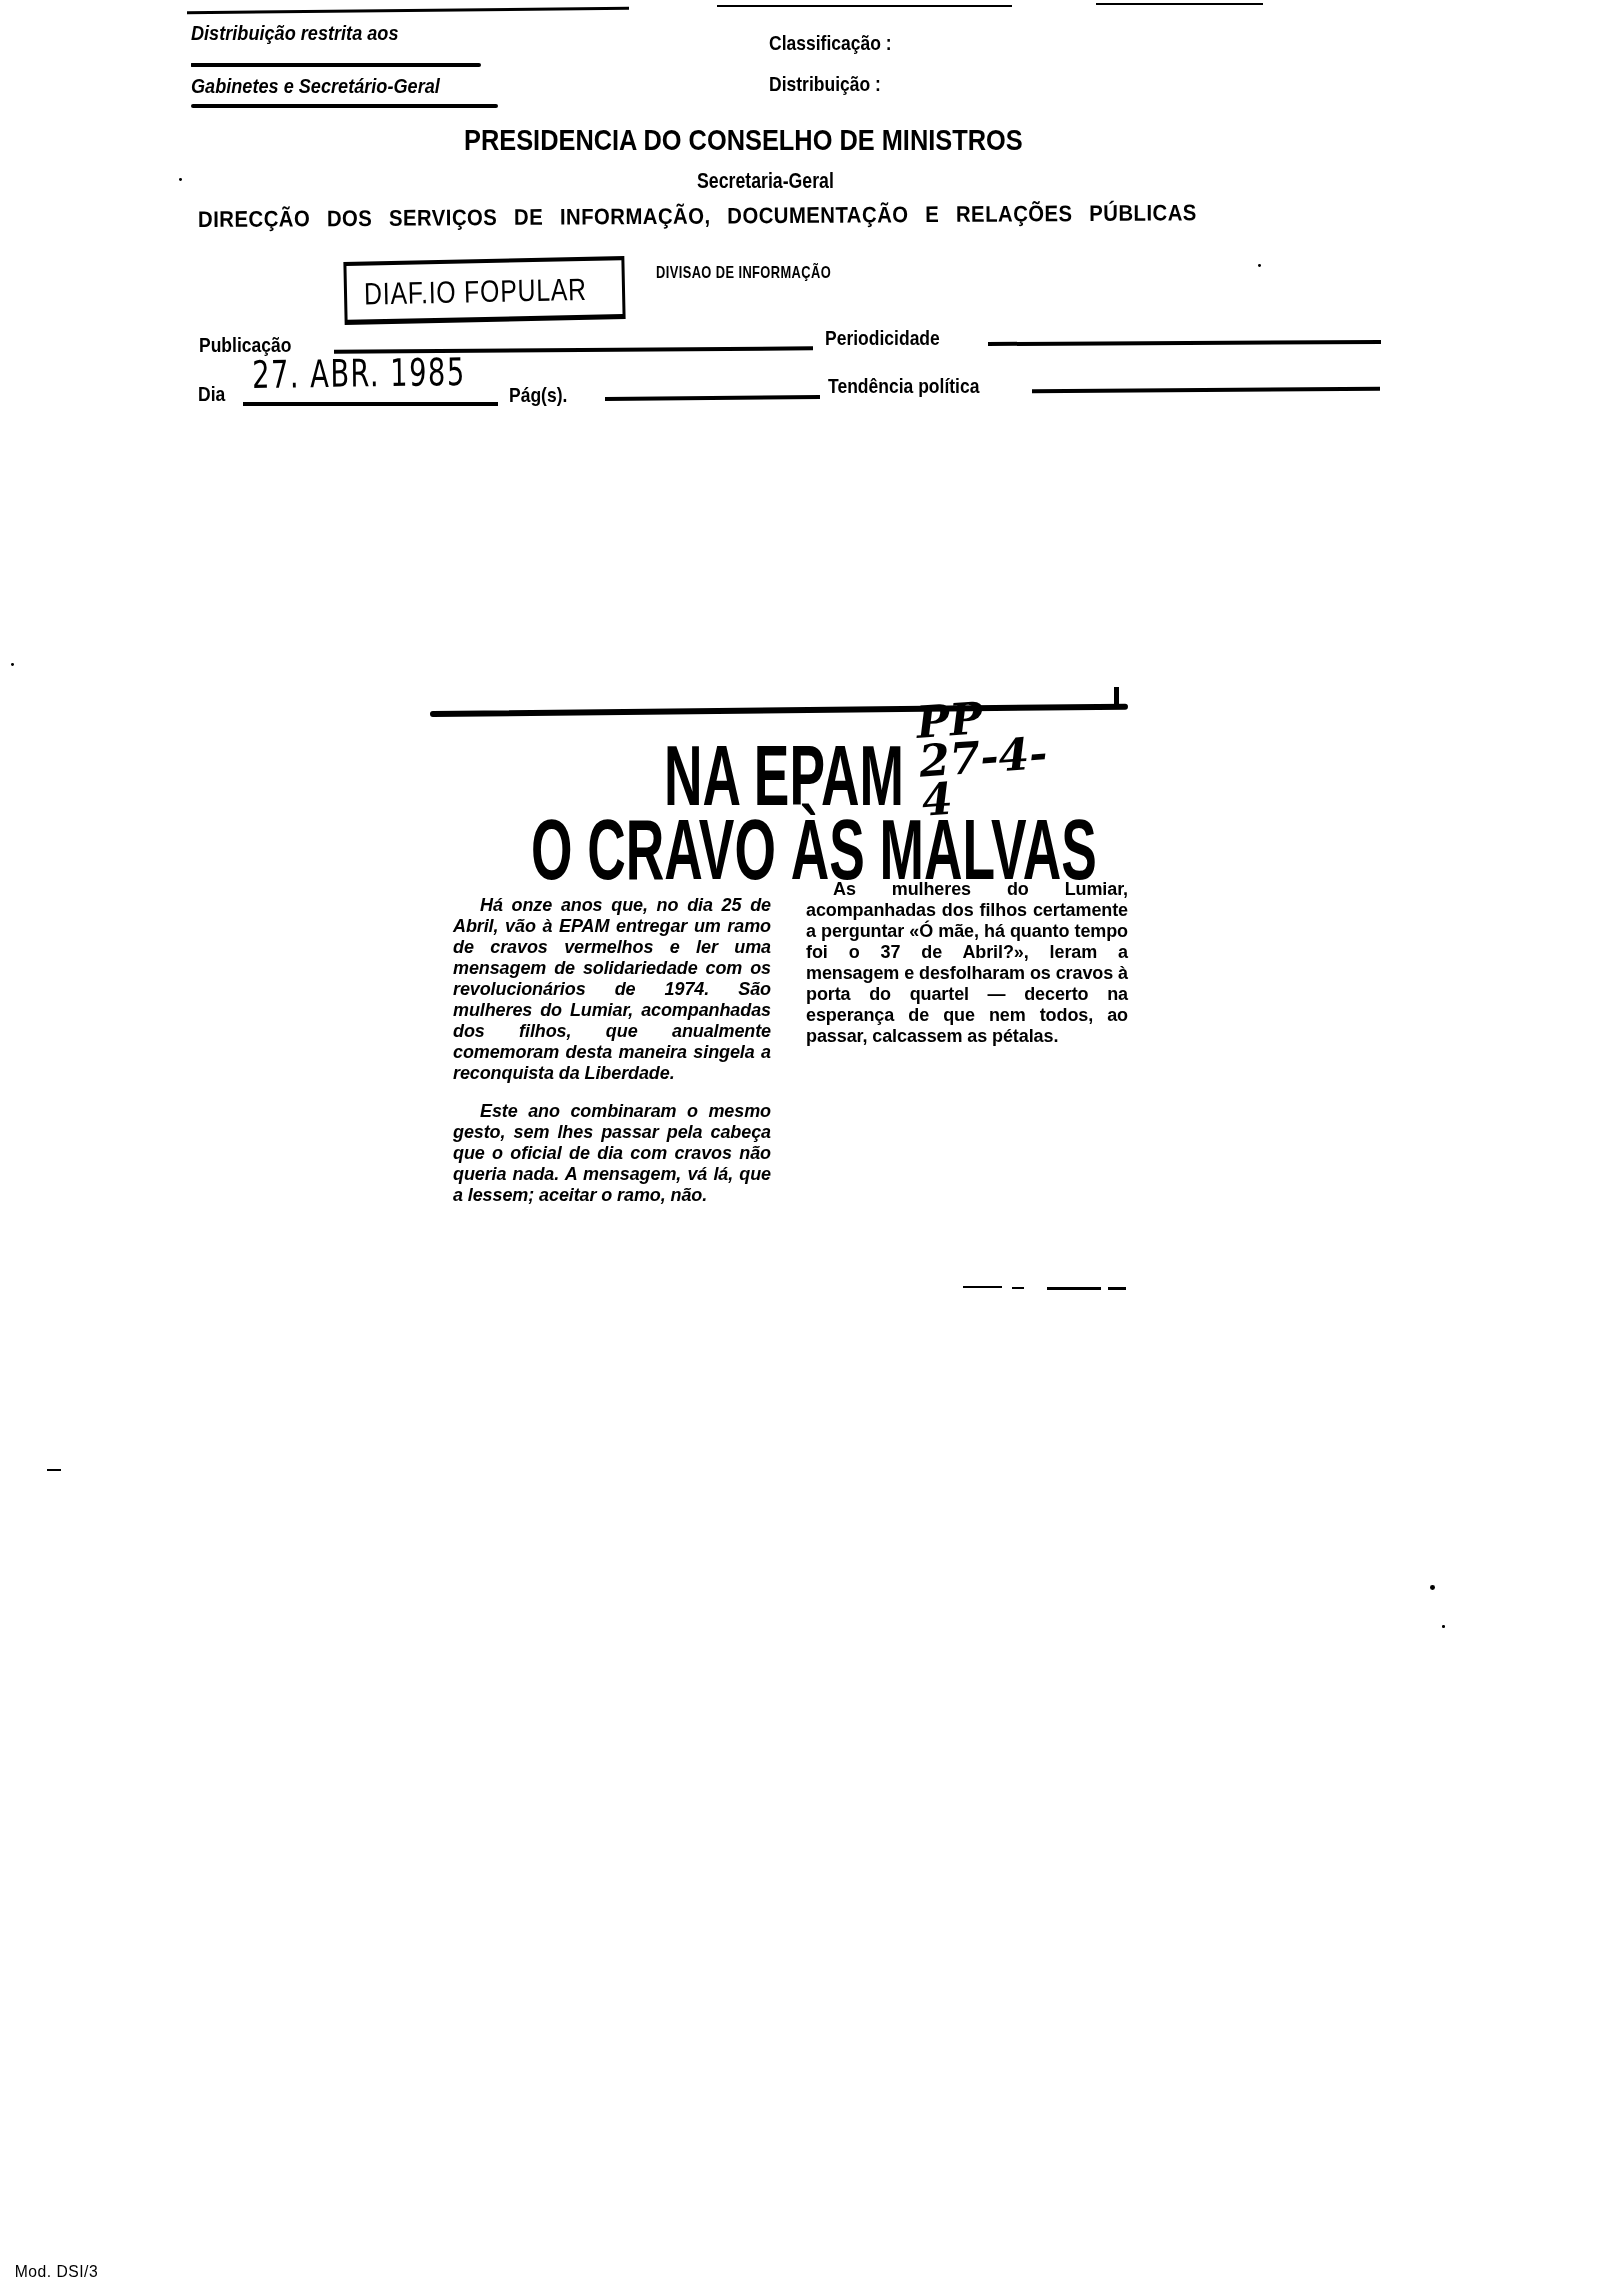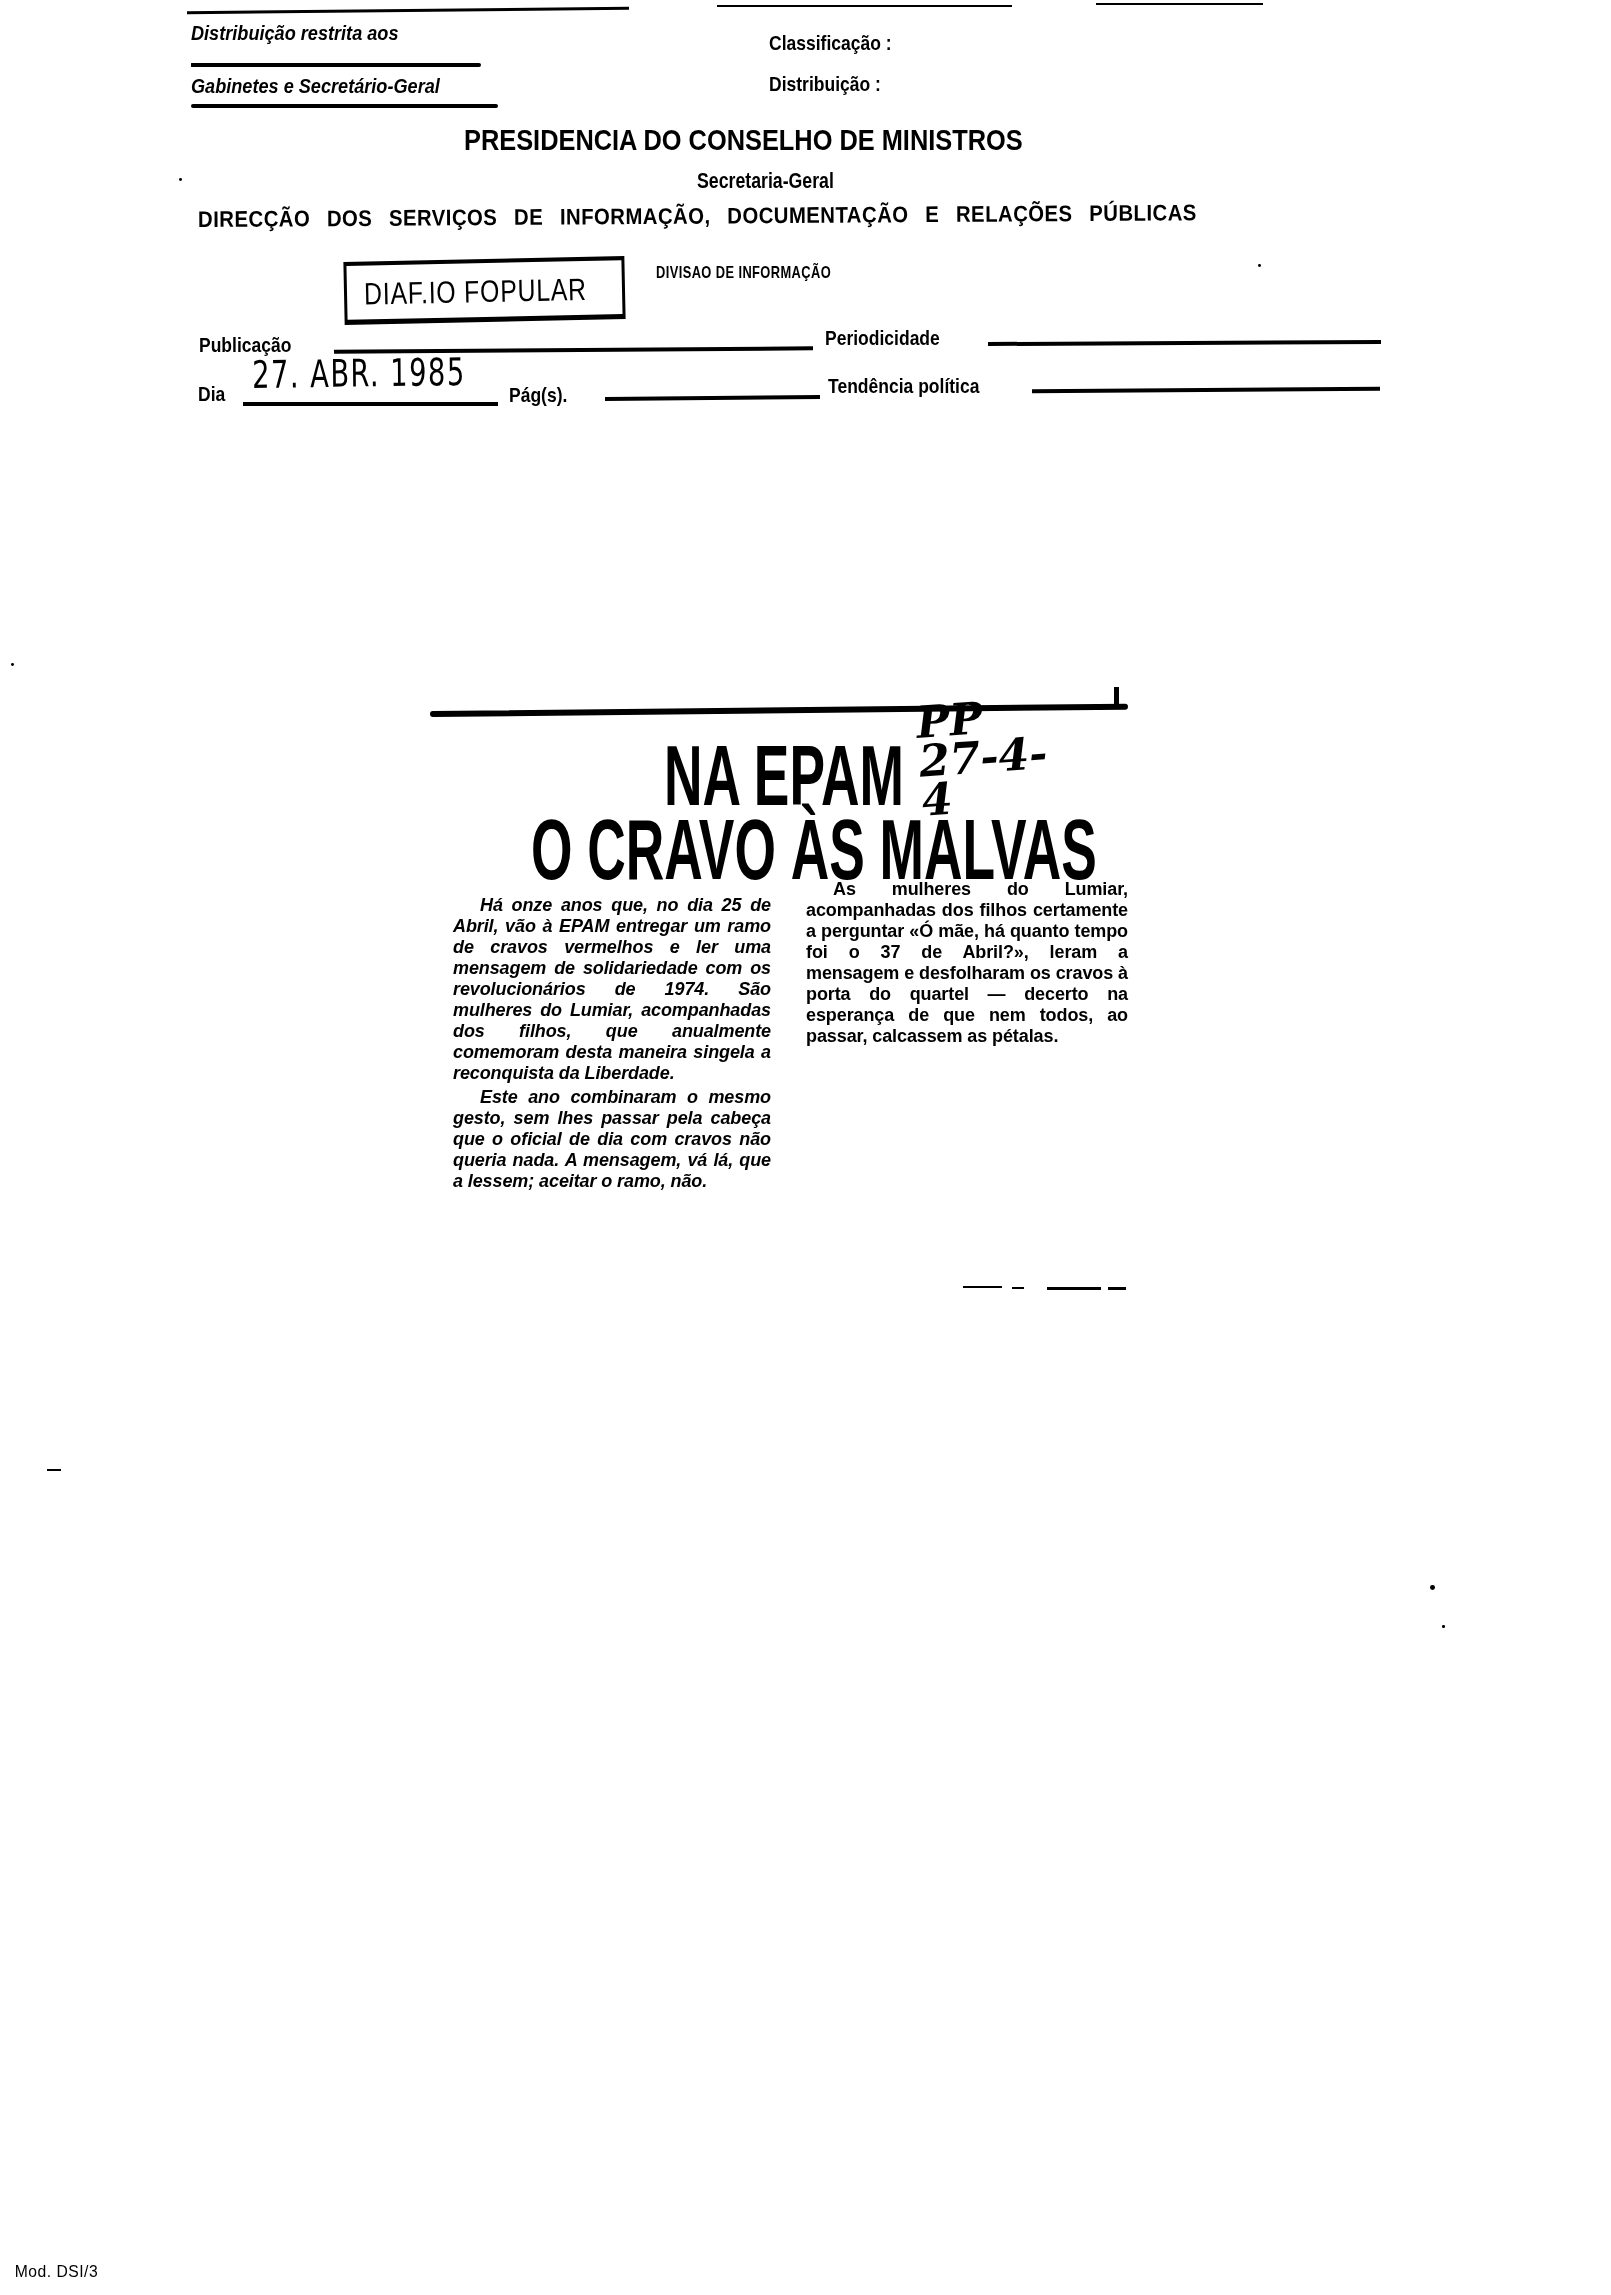--- a/index.html
+++ b/index.html
@@ -56,21 +56,21 @@
       font-size: 86px; line-height: 1; white-space: nowrap;
       transform: scaleX(0.62); transform-origin: left top;
     }
     .col {
       position: absolute; font-family: "Liberation Sans", sans-serif;
       font-weight: bold; font-size: 18px; line-height: 21px;
       text-align: justify; letter-spacing: -0.1px;
     }
     .col p { margin: 0; text-indent: 27px; }
     .col p.noindent { text-indent: 0; }
-    .col p + p { margin-top: 3px; }
+    .col p + p { margin-top: 17px; }
 
     .handwriting {
       font-family: "DejaVu Serif", serif; font-style: italic; font-weight: bold;
       font-size: 44px; line-height: 39px; white-space: nowrap;
       transform: rotate(-4deg); transform-origin: left top;
     }
     .speck { position: absolute; background: #000; border-radius: 50%; }
 
     .footer-code { font-weight: normal; font-size: 15.7px; white-space: nowrap; letter-spacing: 0.5px; }
   </style>

